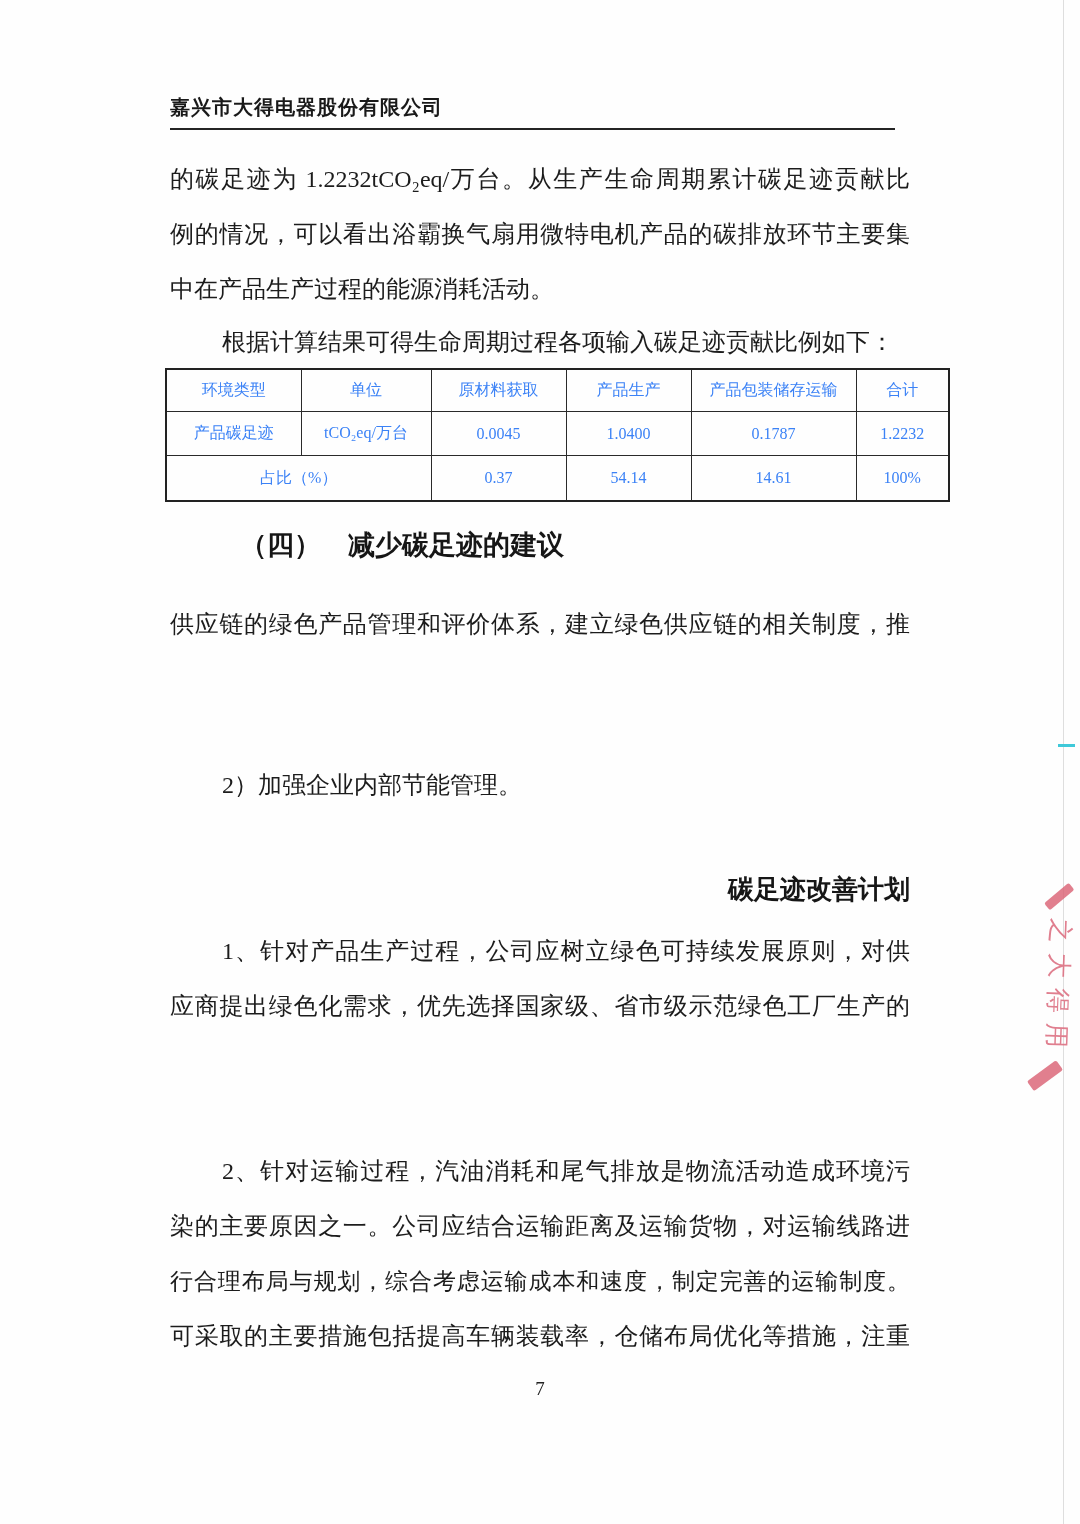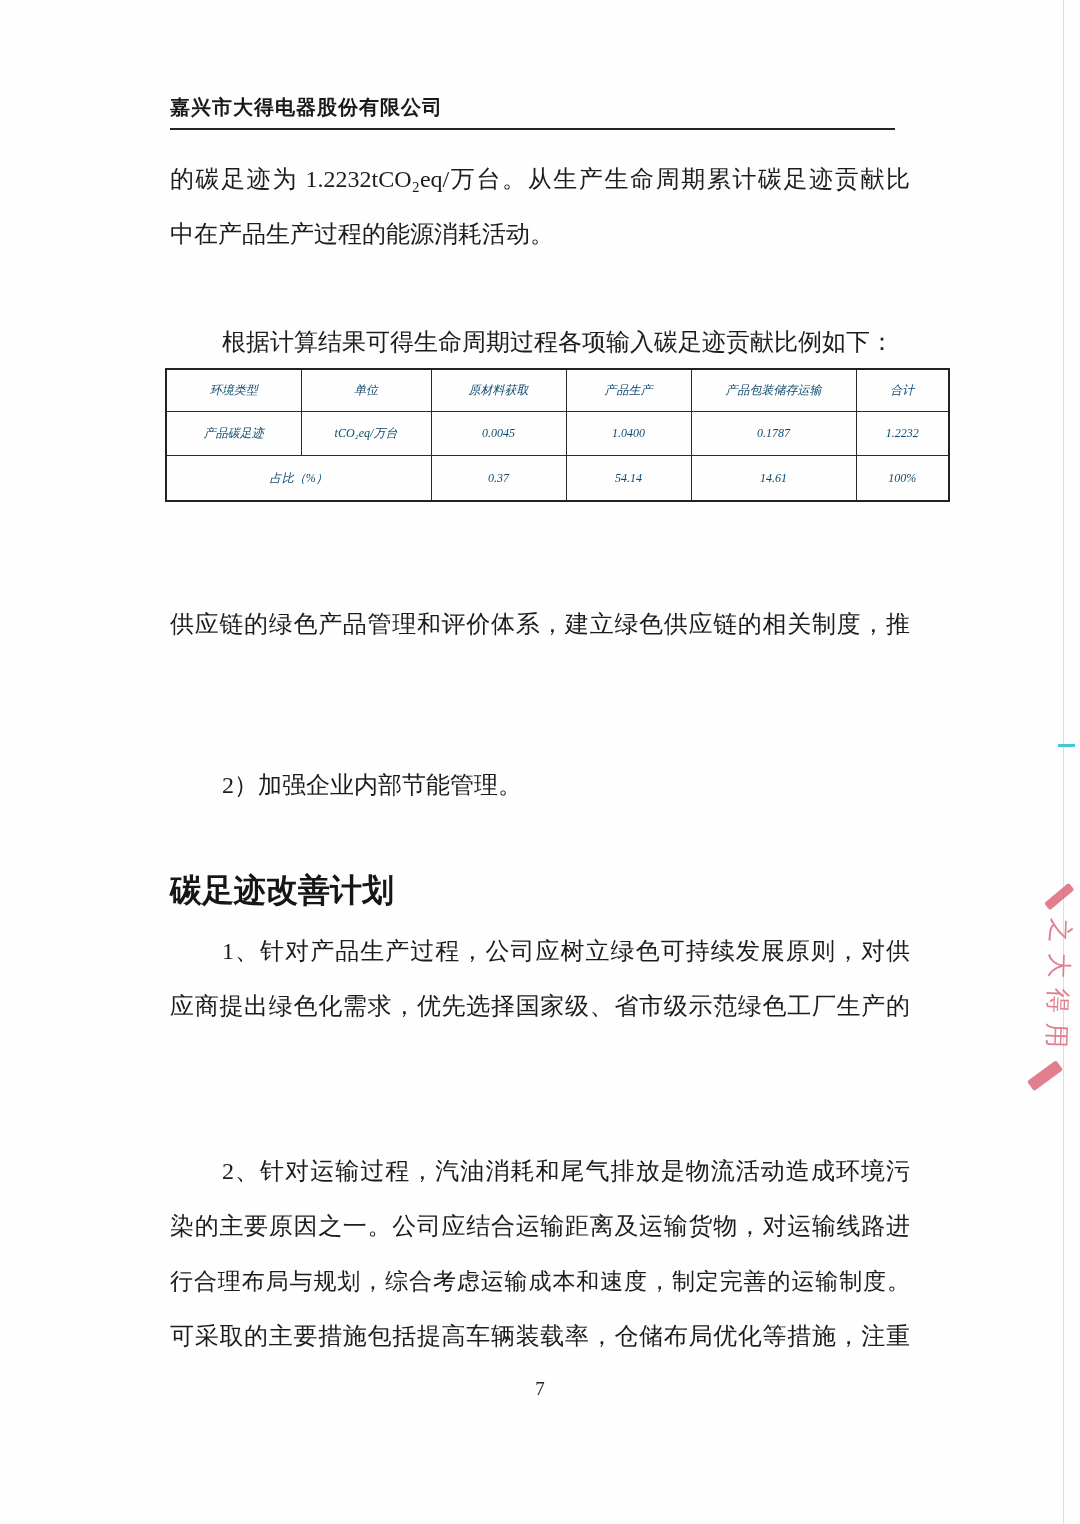--- a/index.html
+++ b/index.html
@@ -58,40 +58,39 @@
     font-weight: bold;
     line-height: 40px;
     text-indent: 70px;
     color: #161616;
   }
   .plan-heading {
     position: absolute;
     left: 170px;
     top: 870px;
     width: 740px;
-    text-align: left;
-    font-size: 32px;
+    text-align: right;
+    font-size: 26px;
     font-weight: bold;
     line-height: 40px;
     color: #161616;
   }
   
   .tbl-wrap {
     position: absolute;
     left: 165px;
     top: 368px;
     width: 783px;
   }
   table.data {
     border-collapse: collapse;
     width: 783px;
-    font-size: 12px;
-    color: #0c4a6e;
+    font-size: 16px;
+    color: #3b82f6;
     table-layout: fixed;
-    font-style: italic;
   }
   table.data td, table.data th {
     border: 1.5px solid #2a2a2a;
     text-align: center;
     vertical-align: middle;
     font-weight: normal;
     padding: 0 2px;
     overflow: hidden;
   }
   table.data { border: 2px solid #222; }
@@ -178,20 +177,21 @@
 </head>
 <body>
 
 <div class="page">
 
   <div class="hdr-company">嘉兴市大得电器股份有限公司</div>
   <div class="hdr-rule"></div>
 
   <div class="para" style="top:152px">
     <div class="ln jf">的碳足迹为 1.2232tCO₂eq/万台。从生产生命周期累计碳足迹贡献比</div>
+    <div class="ln jf">例的情况，可以看出浴霸换气扇用微特电机产品的碳排放环节主要集</div>
     <div class="ln">中在产品生产过程的能源消耗活动。</div>
   </div>
 
   <div class="para" style="top:315px">
     <div class="ln ind">根据计算结果可得生命周期过程各项输入碳足迹贡献比例如下：</div>
   </div>
 
   <div class="tbl-wrap">
     <table class="data">
       <colgroup>
@@ -223,20 +223,21 @@
           <td colspan="2">占比（%）</td>
           <td>0.37</td>
           <td>54.14</td>
           <td>14.61</td>
           <td>100%</td>
         </tr>
       </tbody>
     </table>
   </div>
 
+  <div class="sec-heading">（四）　减少碳足迹的建议</div>
 
   <div class="para" style="top:597px">
     <div class="ln jf">供应链的绿色产品管理和评价体系，建立绿色供应链的相关制度，推</div>
   </div>
 
   <div class="para" style="top:758px">
     <div class="ln ind">2）加强企业内部节能管理。</div>
   </div>
 
   <div class="plan-heading">碳足迹改善计划</div>

